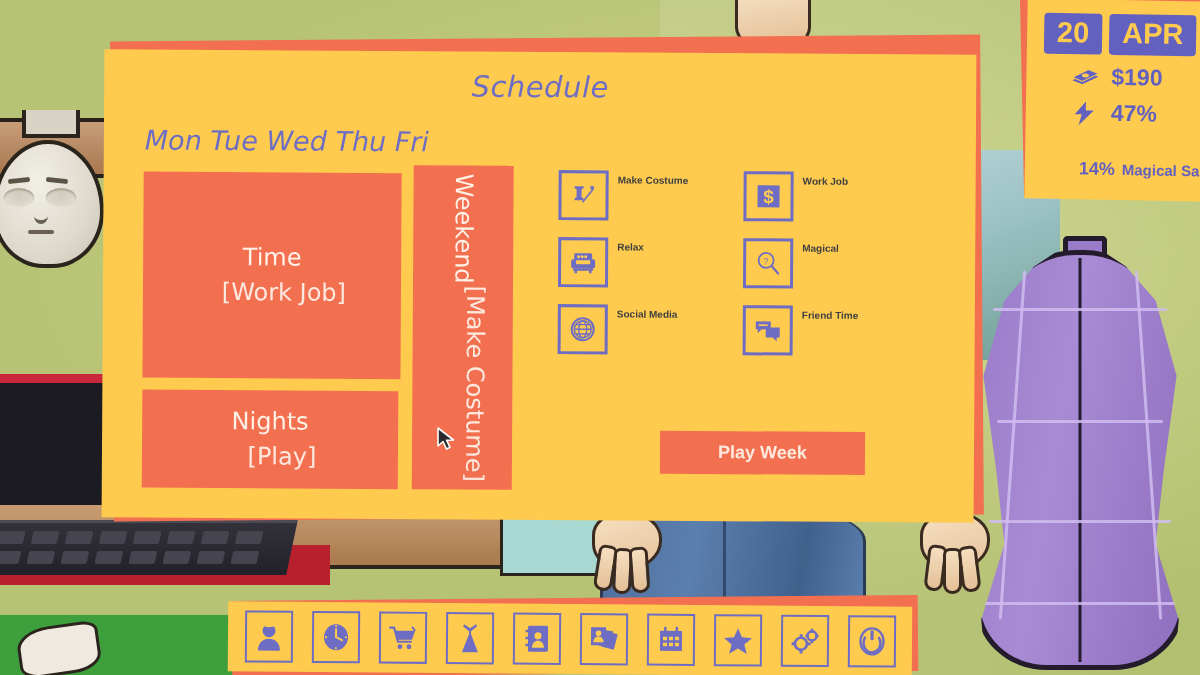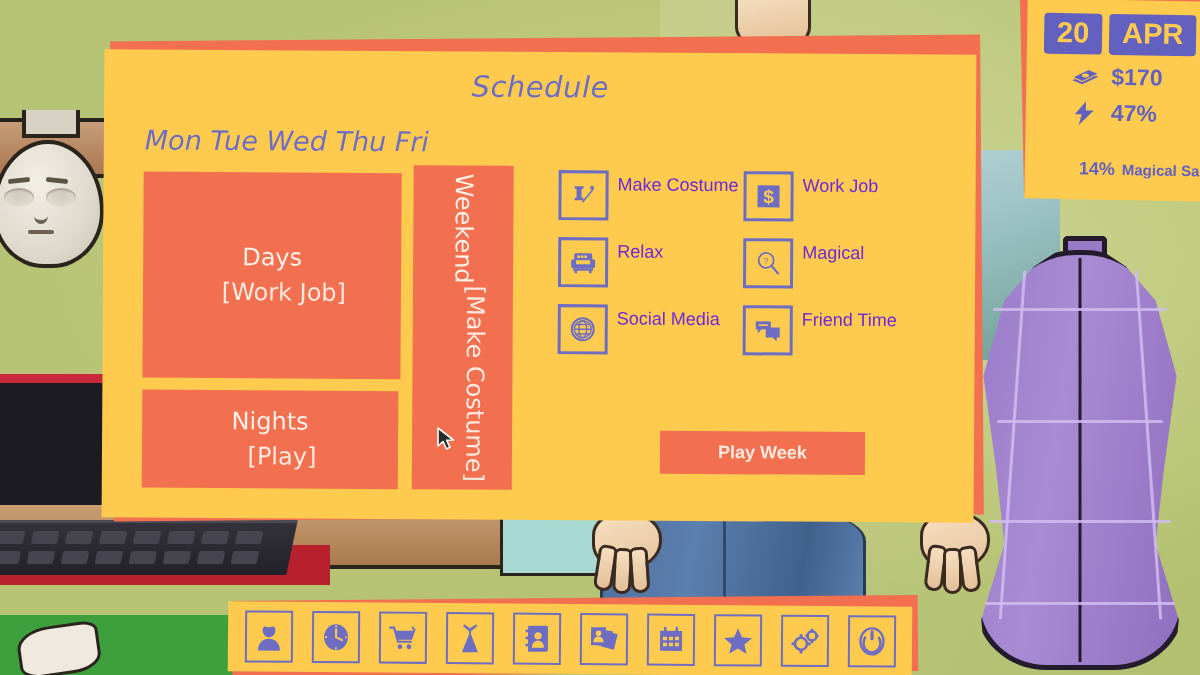--- a/index.html
+++ b/index.html
@@ -234,21 +234,21 @@
     cursor: pointer;
   }
   .act-ico {
     width: 44px; height: 44px;
     border: 3px solid #6e6dc4;
     display: flex; align-items: center; justify-content: center;
     flex: 0 0 auto;
     background: transparent;
   }
   .act-label {
-    font-size: 18px; font-weight: normal; color: #6d28d9;
+    font-size: 10px; font-weight: bold; color: #404040;
     padding-top: 4px;
     white-space: nowrap;
     font-family: "Liberation Sans", sans-serif;
   }
   .play-btn {
     position: absolute; left: 558px; top: 378px;
     width: 205px; height: 43px;
     background: #f2704f;
     color: #ffe9de;
     display: flex; align-items: center; justify-content: center;
@@ -402,21 +402,21 @@
   </div>
 
   <div class="panel-back"></div>
   <div class="panel">
 
     <div class="panel-title">Schedule</div>
 
     <div class="day-head weekdays">Mon Tue Wed Thu Fri</div>
 
     <div class="sched-block blk-days">
-      <div>Days</div>
+      <div>Time</div>
       <div class="act">[Work Job]</div>
     </div>
 
     <div class="sched-block blk-nights">
       <div>Nights</div>
       <div class="act">[Play]</div>
     </div>
 
     <div class="sched-block blk-weekend">
       <div>Weekend</div>
@@ -511,21 +511,21 @@
     </div>
 
     <div class="stat-row">
       <span>
         <svg width="30" height="20" viewBox="0 0 30 20">
           <path d="M2 13 L18 5 L28 9 L12 17 z" fill="#6361c0"></path>
           <path d="M2 10 L18 2 L28 6 L12 14 z" fill="#6361c0" stroke="#ffcb4f" stroke-width="1"></path>
           <ellipse cx="15" cy="8" rx="3.5" ry="2" fill="#ffcb4f"></ellipse>
         </svg>
       </span>
-      <span class="stat-val">$170</span>
+      <span class="stat-val">$190</span>
     </div>
 
     <div class="stat-row">
       <span>
         <svg width="30" height="26" viewBox="0 0 30 26">
           <path d="M16 1 L5 14 h7 l-3 11 L24 10 h-8 z" fill="#6361c0"></path>
         </svg>
       </span>
       <span class="stat-val">47%</span>
     </div>

